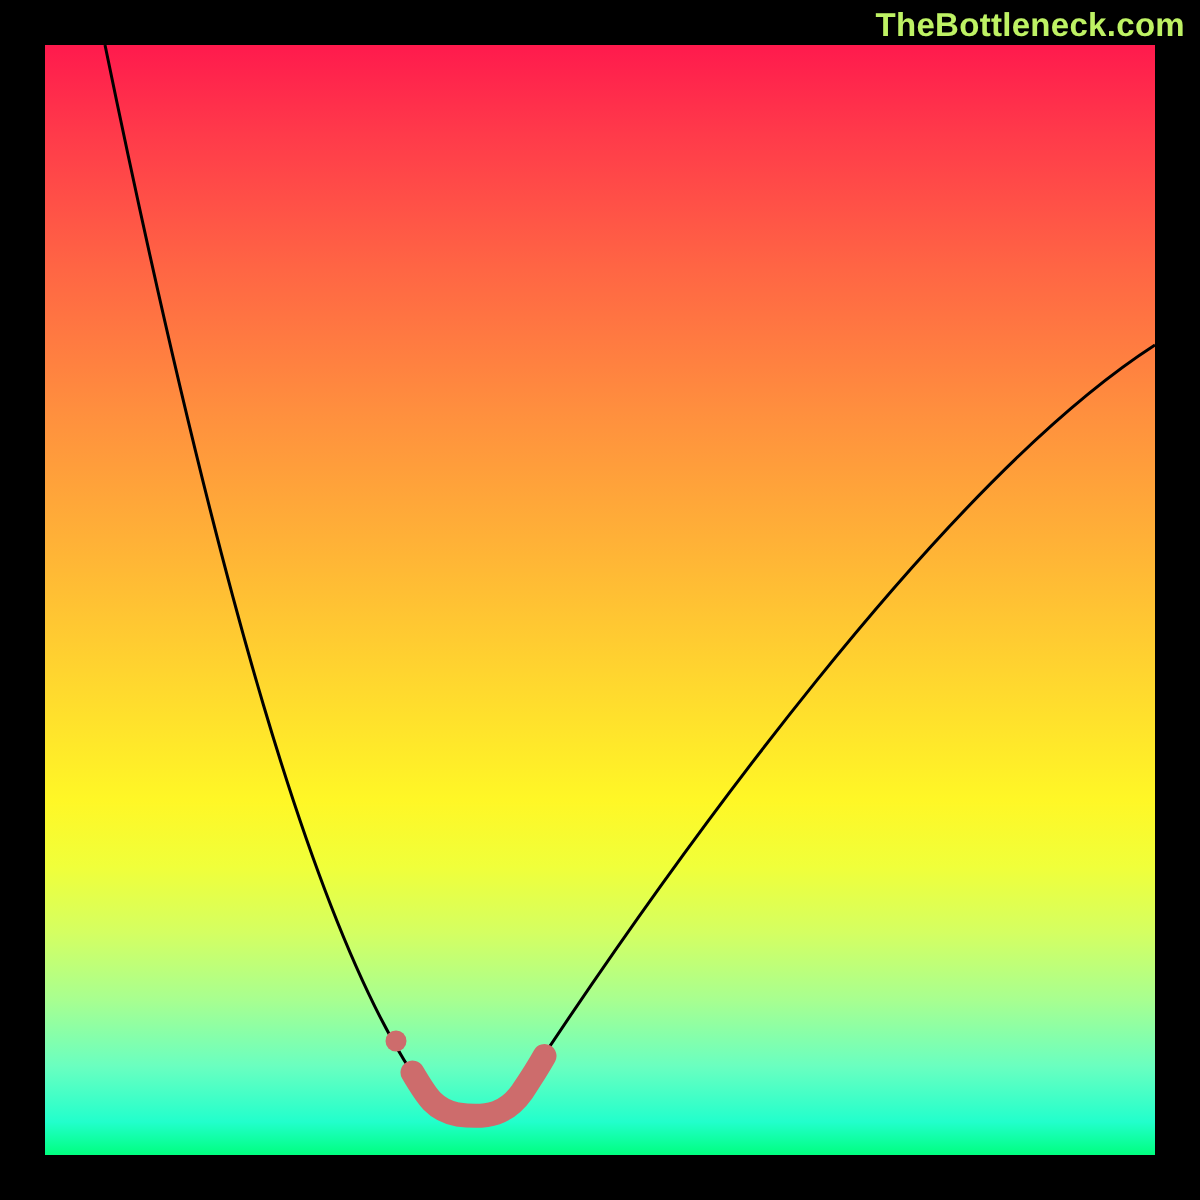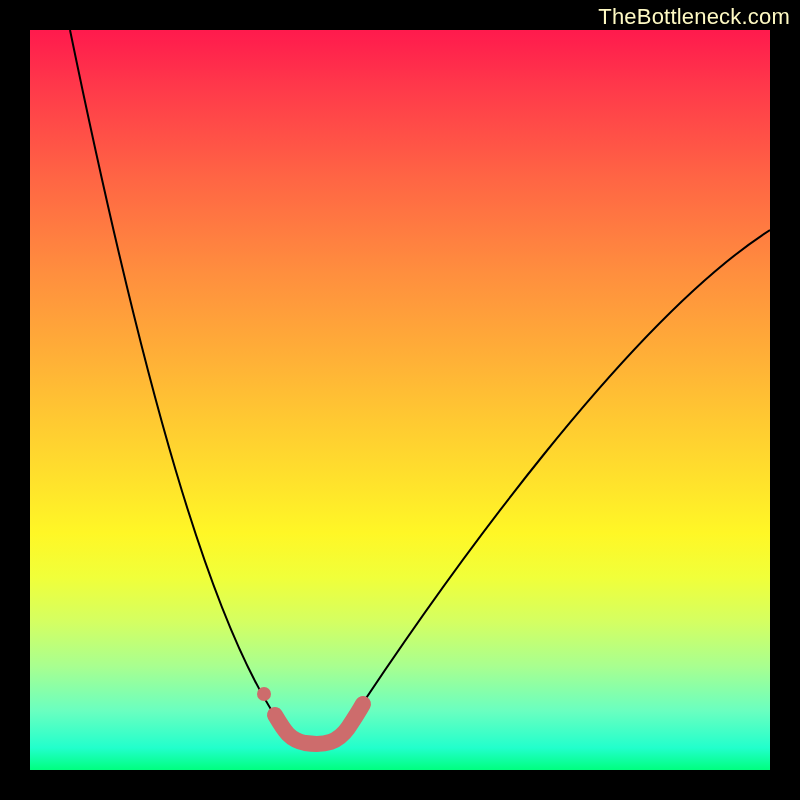--- a/index.html
+++ b/index.html
@@ -30,24 +30,24 @@
       #a8ff90 86%,
       #6affc0 92%,
       #22ffcc 97%,
       #00ff7f 100%
     );
   }
   .watermark {
     position: absolute;
     top: 4px;
     right: 10px;
-    color: #fef9c3;
+    color: #bef264;
     font-size: 22px;
     letter-spacing: 0.2px;
-    font-weight: 400;
+    font-weight: 700;
     z-index: 5;
   }
   svg.curve {
     position: absolute;
     left: 0;
     top: 0;
     width: 740px;
     height: 740px;
     pointer-events: none;
   }

